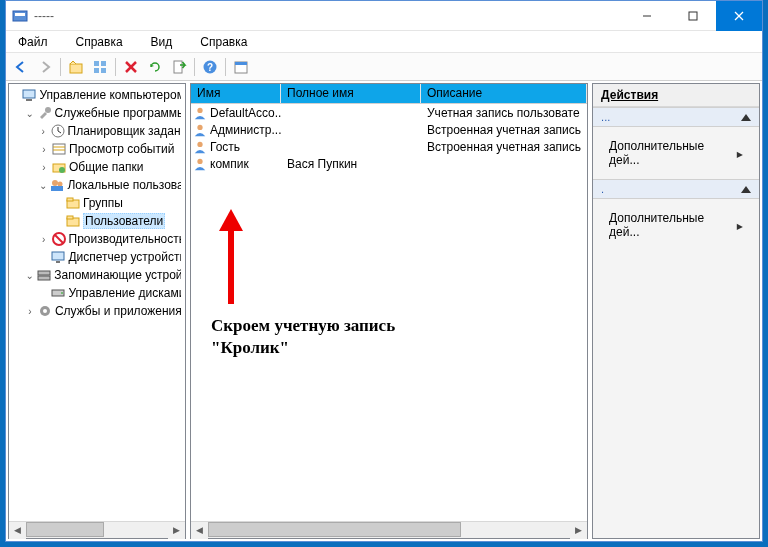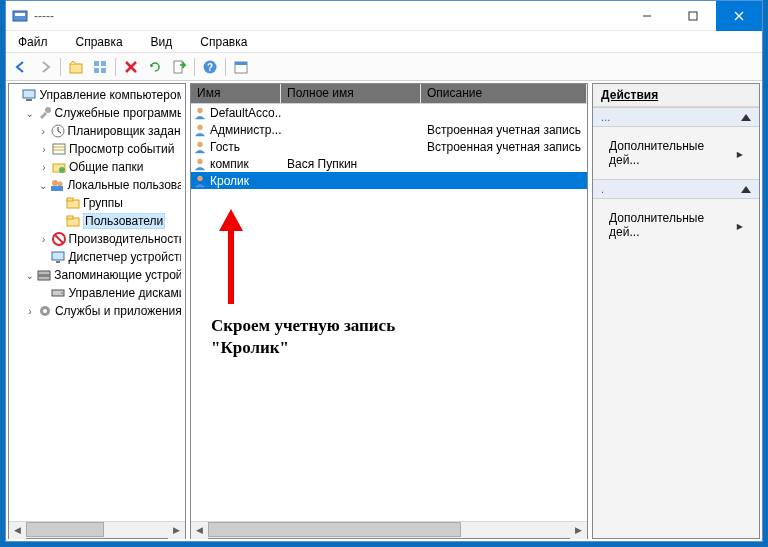--- a/index.html
+++ b/index.html
@@ -136,21 +136,21 @@
   }
   .indent-0 { padding-left: 0px; }
   .indent-1 { padding-left: 14px; }
   .indent-2 { padding-left: 28px; }
   .indent-3 { padding-left: 42px; }
 
   .list-header {
     height: 20px;
     display: flex;
     border-bottom: 1px solid #d0d0d0;
-    background: #737373;
+    background: #0ea5e9;
     justify-content: center;
   }
   .list-header .col {
     padding: 2px 6px;
     border-right: 1px solid #e5e5e5;
     color: #000;
     font-weight: normal;
     overflow: hidden;
   }
   .col-name { width: 90px; }
@@ -526,20 +526,23 @@
             <div class="cell col-name">
               <svg class="user-icon" viewBox="0 0 16 16">
                 <circle cx="8" cy="5" r="3" fill="#e8a56b"></circle>
                 <path d="M2 15 Q8 8 14 15" fill="#4a8fe0"></path>
               </svg>
               <span>DefaultAcco...</span>
             </div>
             <div class="cell col-full">
               <span></span>
             </div>
+            <div class="cell col-desc">
+              <span>Учетная запись пользовате</span>
+            </div>
           </div>
           <div class="list-row">
             <div class="cell col-name">
               <svg class="user-icon" viewBox="0 0 16 16">
                 <circle cx="8" cy="5" r="3" fill="#e8a56b"></circle>
                 <path d="M2 15 Q8 8 14 15" fill="#4a8fe0"></path>
               </svg>
               <span>Администр...</span>
             </div>
             <div class="cell col-full">
@@ -567,35 +570,20 @@
           <div class="list-row">
             <div class="cell col-name">
               <svg class="user-icon" viewBox="0 0 16 16">
                 <circle cx="8" cy="5" r="3" fill="#e8a56b"></circle>
                 <path d="M2 15 Q8 8 14 15" fill="#4a8fe0"></path>
               </svg>
               <span>компик</span>
             </div>
             <div class="cell col-full">
               <span>Вася Пупкин</span>
-            </div>
-            <div class="cell col-desc">
-              <span></span>
-            </div>
-          </div>
-          <div class="list-row selected">
-            <div class="cell col-name">
-              <svg class="user-icon" viewBox="0 0 16 16">
-                <circle cx="8" cy="5" r="3" fill="#e8a56b"></circle>
-                <path d="M2 15 Q8 8 14 15" fill="#4a8fe0"></path>
-              </svg>
-              <span>Кролик</span>
-            </div>
-            <div class="cell col-full">
-              <span></span>
             </div>
             <div class="cell col-desc">
               <span></span>
             </div>
           </div>
           <div class="annotation">
           <svg width="40" height="100" viewBox="0 0 40 100">
             <defs>
                 <marker id="ah" markerWidth="10" markerHeight="10" refX="5" refY="2" orient="auto">
                   <polygon points="0 0, 10 2, 0 4" fill="#e00"></polygon>

